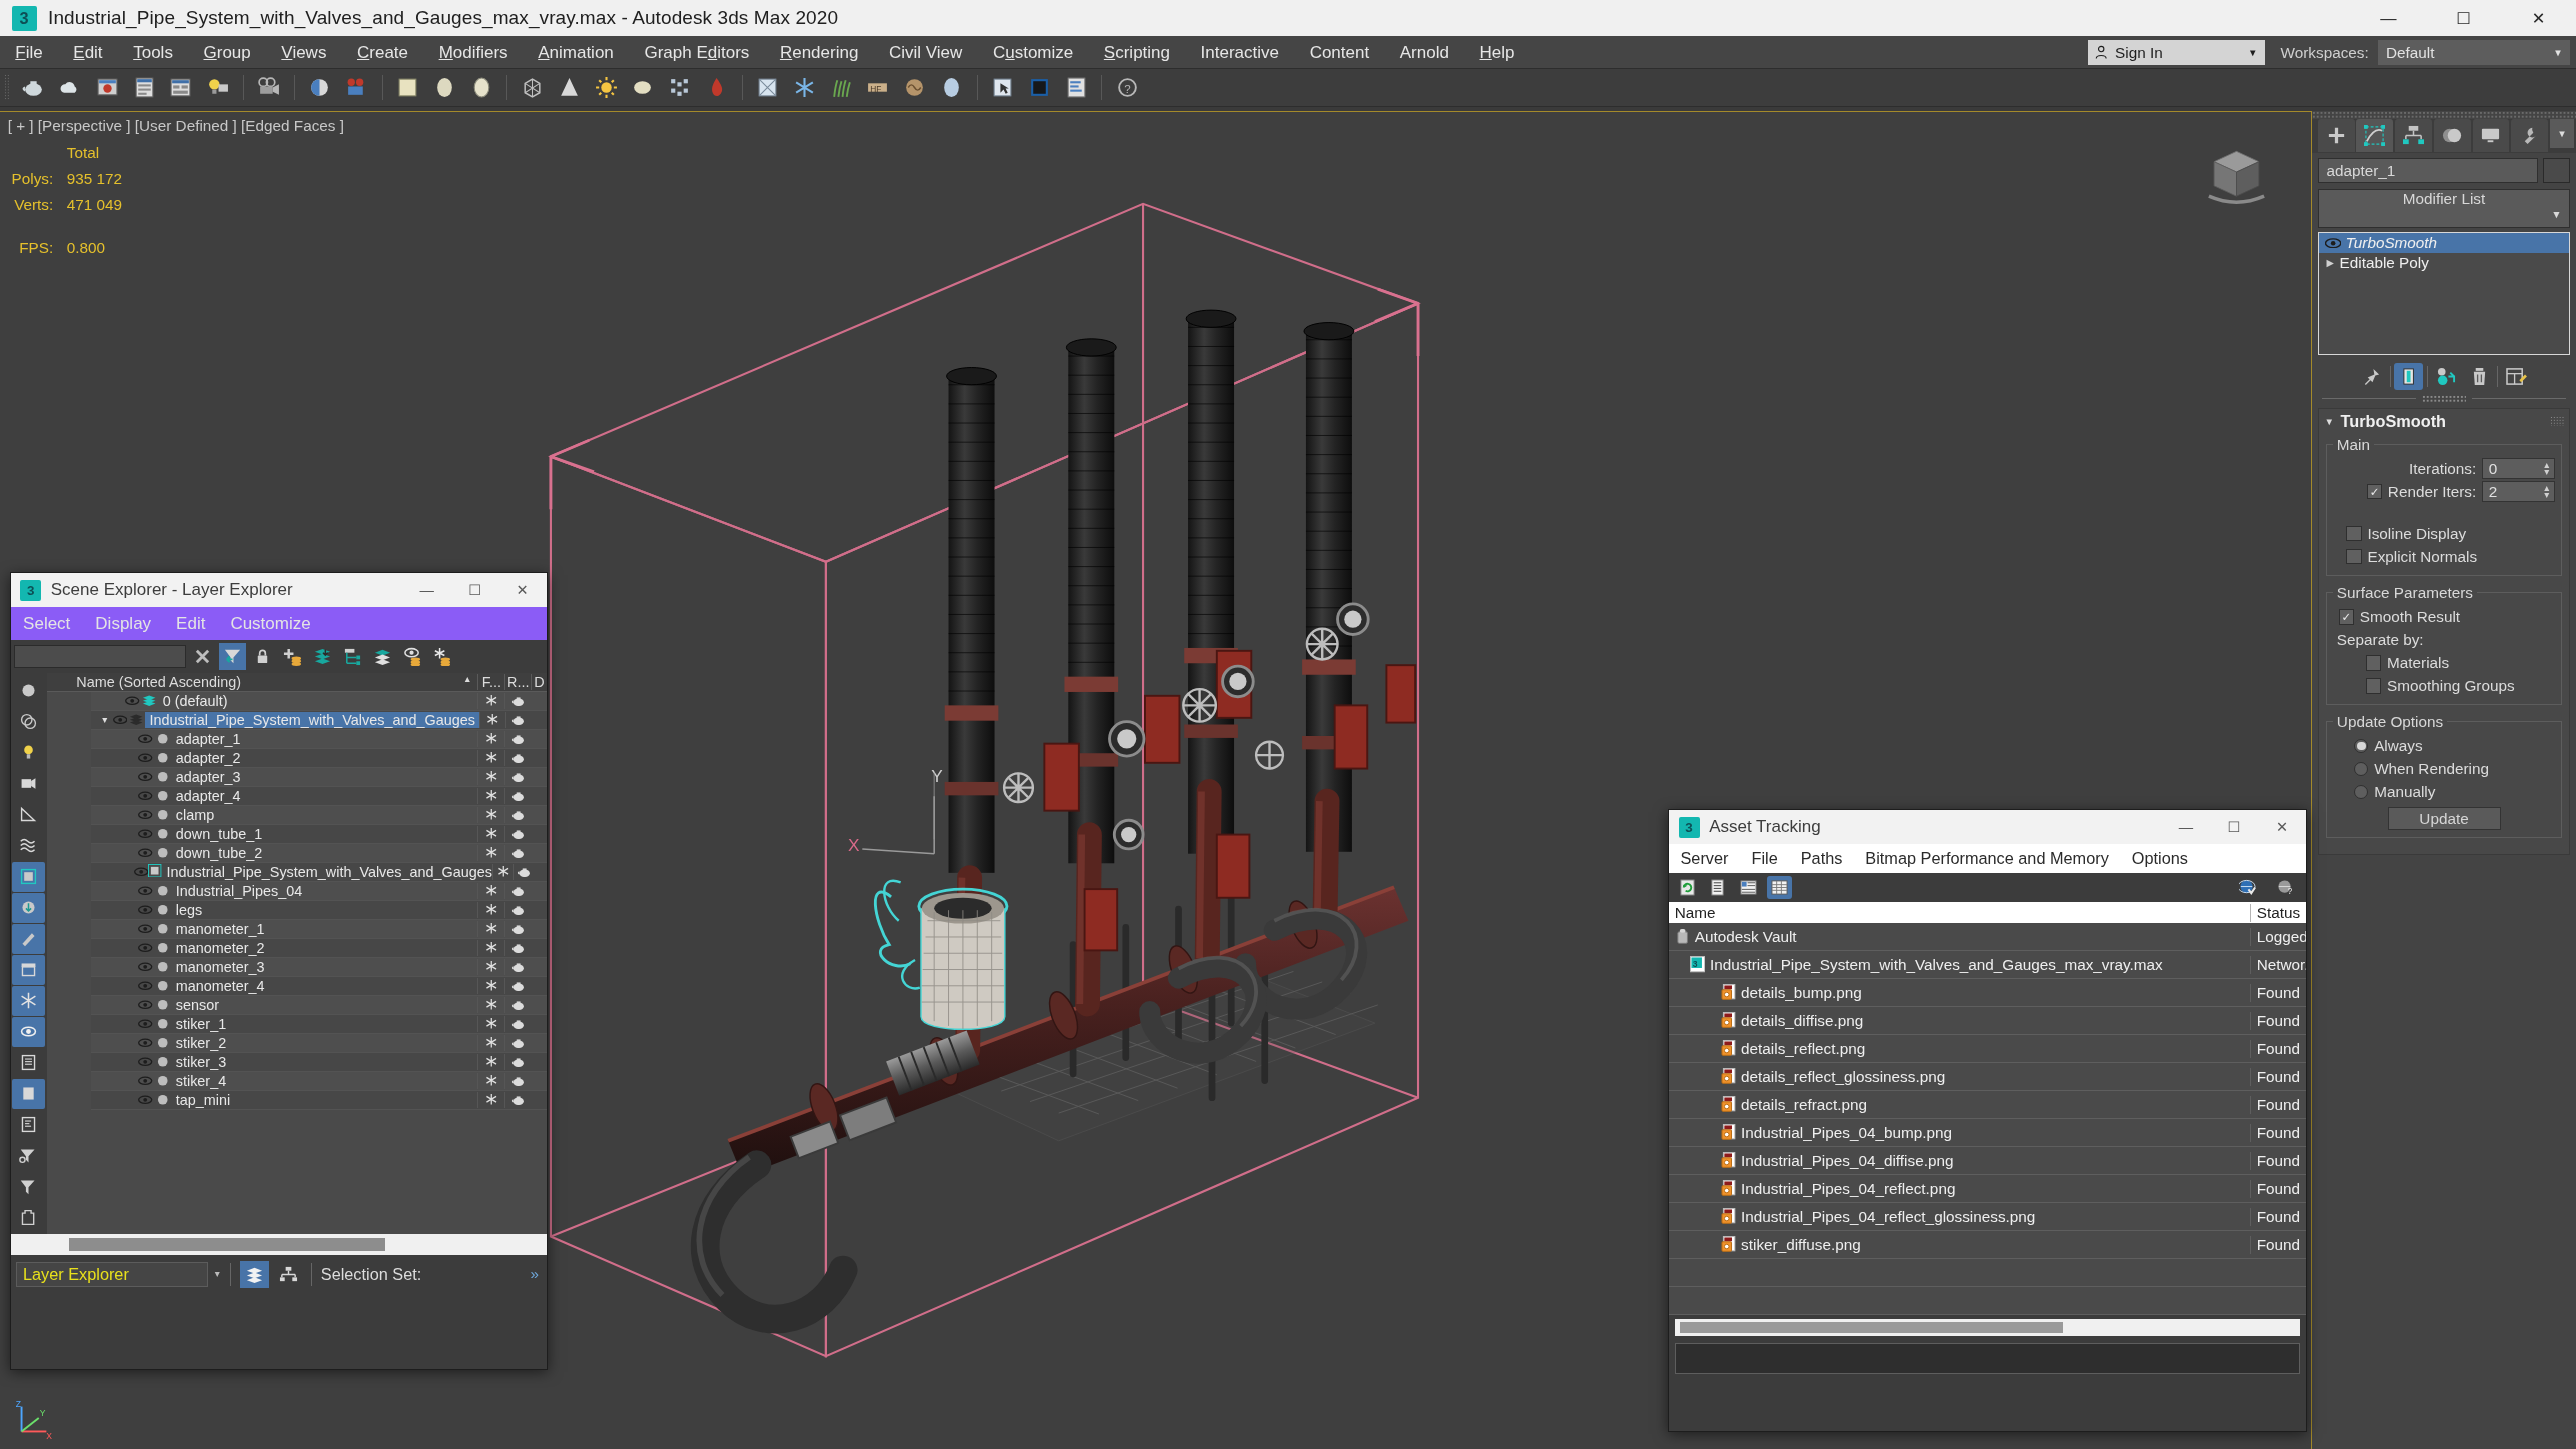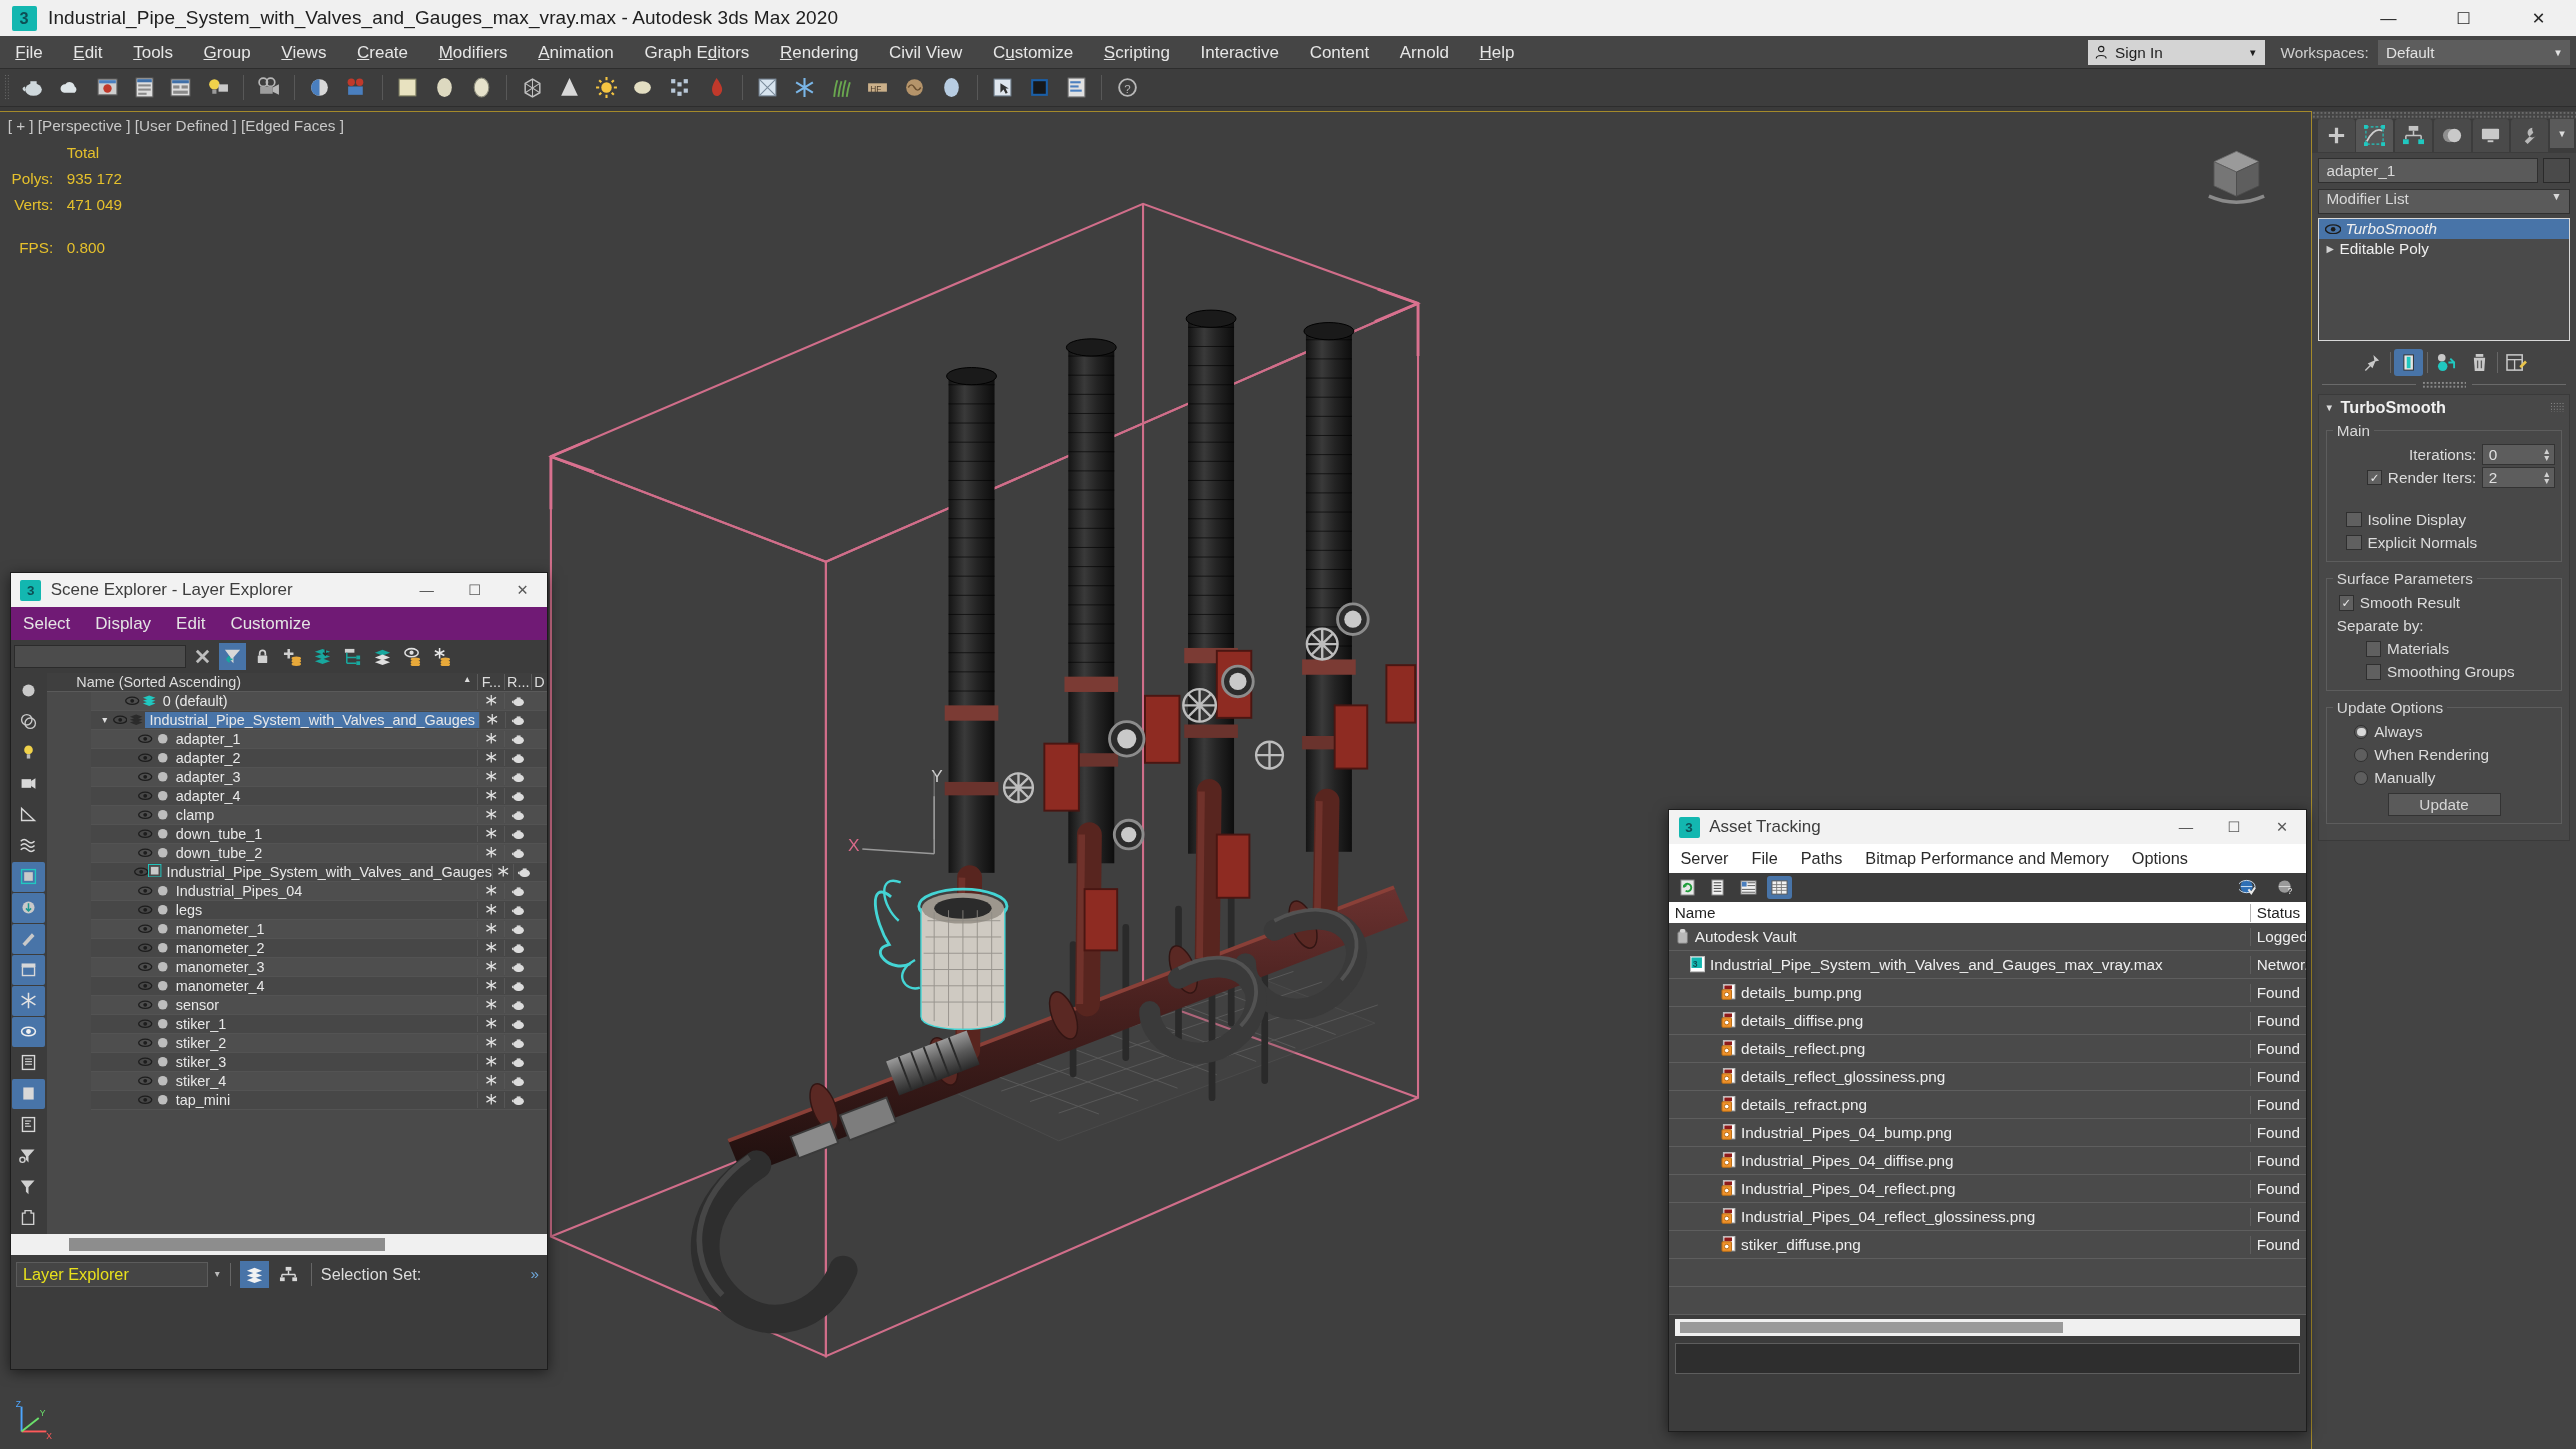--- a/index.html
+++ b/index.html
@@ -66,22 +66,22 @@
   .cp-tabs { display:flex; height:34px; background:#3c3c3c; padding-left:5.7px; }
   .cp-tab { width:38px; height:33px; display:flex; align-items:center;
     justify-content:center; background:#4a4a4a; margin-right:1.9px; border-radius:2.9px 2.9px 0 0; }
   .cp-tab.active { background:#565656; }
   .cp-more { width:25px; height:29px; background:#5a5a5a; display:flex;
     align-items:center; justify-content:center; margin-left:auto; margin-right:1.9px; }
   .namerow { display:flex; align-items:center; padding:5.7px 5.7px 3.8px 5.7px; gap:5.7px; }
   .namebox { flex:1; height:25px; background:#5a5a5a; color:#d8d8d8;
     font-size:15.3px; display:flex; align-items:center; padding:0 7.7px; border:1px solid #2f2f2f; }
   .colorchip { width:27px; height:25px; background:#4a4a4a; border:1px solid #2a2a2a; }
-  .modlist { margin:1.9px 5.7px 0 5.7px; height:25px; background:#5a5a5a; color:#d8d8d8;
-    font-size:15.3px; display:flex; padding:0 7.7px; border:1px solid #2f2f2f; }
+  .modlist { margin:1.9px 5.7px 0 5.7px; height:39px; background:#5a5a5a; color:#d8d8d8;
+    font-size:15.3px; display:flex; align-items:center; padding:0 7.7px; border:1px solid #2f2f2f;flex-direction:column; }
   .modlist .caret { margin-left:auto; font-size:10.5px; }
   .stack { margin:3.8px 5.7px 0 5.7px; background:#4a4a4a; border:1px solid #d8d8d8; height:123px; }
   .stack-row { height:20px; display:flex; align-items:center; font-size:15.3px; padding-left:1.9px; }
   .stack-row.sel { background:#4874a8; }
   .stack-eye { width:25px; height:18px; display:flex; align-items:center; justify-content:center; }
   .stack-name { font-style:italic; color:#efefef; }
   .stack-row.plain .stack-name { font-style:normal; }
   .stack-tri { width:19px; text-align:center; font-size:9.6px; color:#d0d0d0; }
   .stack-tools { display:flex; align-items:center; justify-content:center;
     gap:3.8px; padding:7.7px 0 3.8px 0; }
@@ -127,21 +127,21 @@
     font-size:13.4px; font-weight:bold; color:#0d4f55; flex:none; }
   .fw-name { font-size:17px; color:#3d3d3d; }
   .fw-btns { position:absolute; right:0; top:0; display:flex; }
   .fw-btn { width:48px; height:34px; display:flex; align-items:center;
     justify-content:center; color:#5a5a5a; font-size:14.4px; }
   .fw-menu { height:29px; display:flex; align-items:center; background:#fff; }
   .fw-menu .mi { font-size:16.3px; color:#2b2b2b; padding:0 11.5px; }
 
   
   #scene-explorer { left:9.6px; top:572px; width:538px; height:798px; }
-  .se-menu { height:33px; background:#701a75; display:flex; align-items:center; }
+  .se-menu { height:33px; background:#8b5cf6; display:flex; align-items:center; }
   .se-menu .mi { font-size:17px; color:#e4e4e4; padding:0 12.5px; }
   .se-tools { height:33px; display:flex; align-items:center; padding:0 3.8px; gap:2.9px;
     background:#3c3c3c; }
   .se-search { width:172px; height:23px; background:#4c4c4c; border:1px solid #2b2b2b; }
   .se-tb { width:27px; height:27px; display:flex; align-items:center; justify-content:center; }
   .se-tb.active { background:#4874a8; }
   .se-body { display:flex; height:561px; }
   .se-side { width:36px; background:#3c3c3c; padding-top:1.9px; }
   .se-sidebtn { width:33px; height:30px; margin:1px 1.9px; display:flex;
     align-items:center; justify-content:center; }

